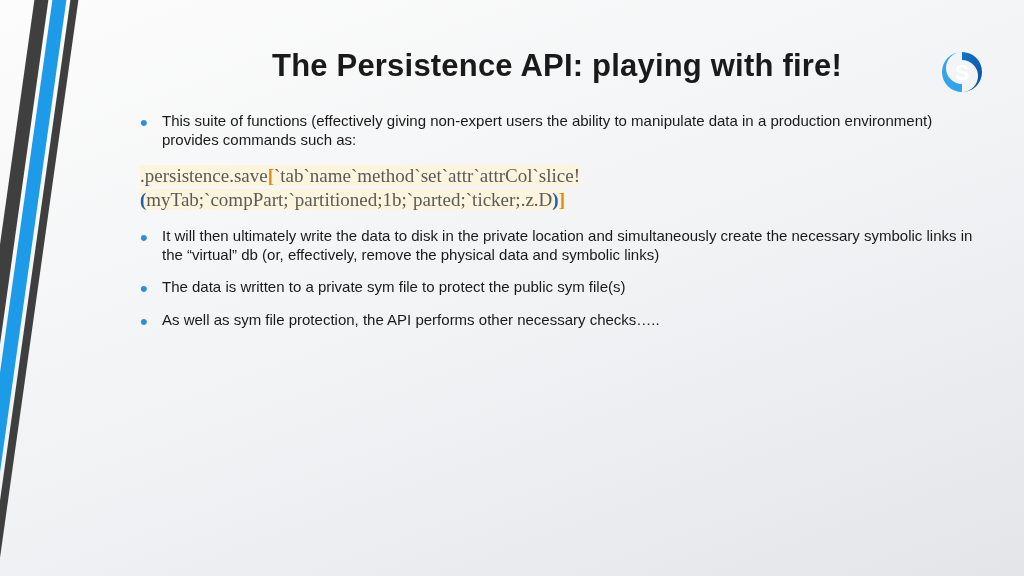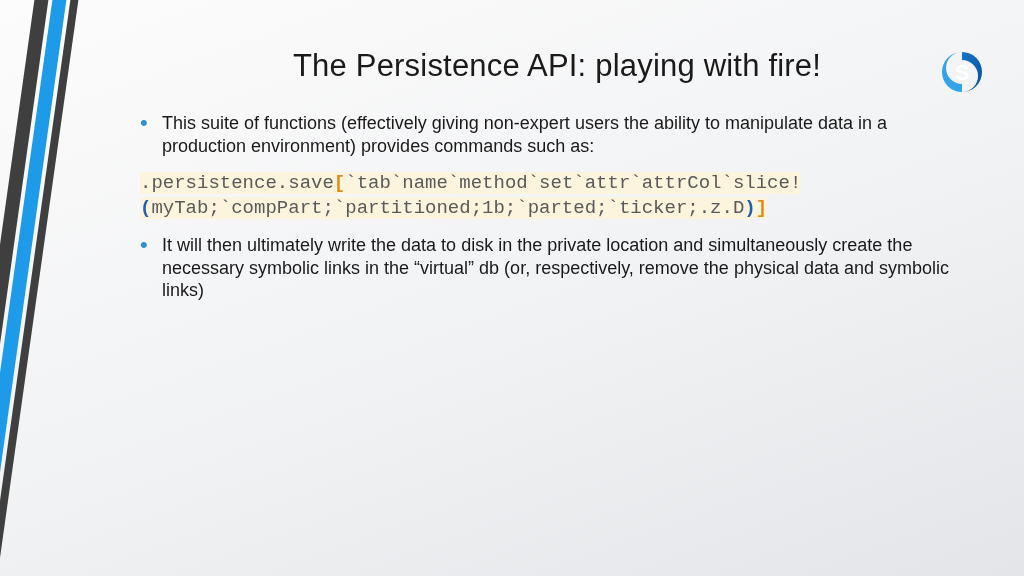--- a/index.html
+++ b/index.html
@@ -25,46 +25,46 @@
   }
 
   .content {
     position: absolute;
     left: 140px;
     right: 50px;
     top: 48px;
   }
   h1 {
     font-size: 31px;
-    font-weight: 400;
+    font-weight: 700;
     color: #1a1a1a;
     text-align: center;
     margin-bottom: 28px;
     letter-spacing: 0.2px;
   }
   ul { list-style: none; }
   li {
     position: relative;
     padding-left: 22px;
-    font-size: 18px;
+    font-size: 15px;
     line-height: 1.25;
     color: #1a1a1a;
     margin-bottom: 14px;
   }
   li::before {
     content: "•";
     position: absolute;
     left: 0;
     top: -2px;
     color: #2f8fd0;
     font-size: 22px;
     line-height: 1.2;
   }
   .codeblock {
-    font-family: Liberation Mono, monospace;
+    font-family: Liberation Serif, serif;
     font-size: 19px;
     line-height: 1.3;
     color: #5a5a5a;
     margin: 0 0 14px 0;
     white-space: pre-wrap;
     word-break: break-all;
   }
   .codeblock .hl {
     background: #fdf4de;
   }
@@ -100,17 +100,19 @@
     <ul>
       <li>This suite of functions (effectively giving non-expert users the ability to manipulate data in a production environment) provides commands such as:</li>
     </ul>
 
     <div class="codeblock"><span class="hl"><span>.persistence.save</span><span class="br-orange">[</span><span>`tab`name`method`set`attr`attrCol`slice!</span></span>
 <span class="hl"><span class="br-blue">(</span><span>myTab;`compPart;`partitioned;1b;`parted;`ticker;.z.D</span><span class="br-blue">)</span><span class="br-orange">]</span></span></div>
 
 
 
     <ul>
-      <li>It will then ultimately write the data to disk in the private location and simultaneously create the necessary symbolic links in the “virtual” db (or, respectively, remove the physical data and symbolic links)</li>
+      <li>It will then ultimately write the data to disk in the private location and simultaneously create the necessary symbolic links in the “virtual” db (or, effectively, remove the physical data and symbolic links)</li>
+      <li>The data is written to a private sym file to protect the public sym file(s)</li>
+      <li>As well as sym file protection, the API performs other necessary checks…..</li>
     </ul>
   </div>
 
 </div>
 
 </body></html>

